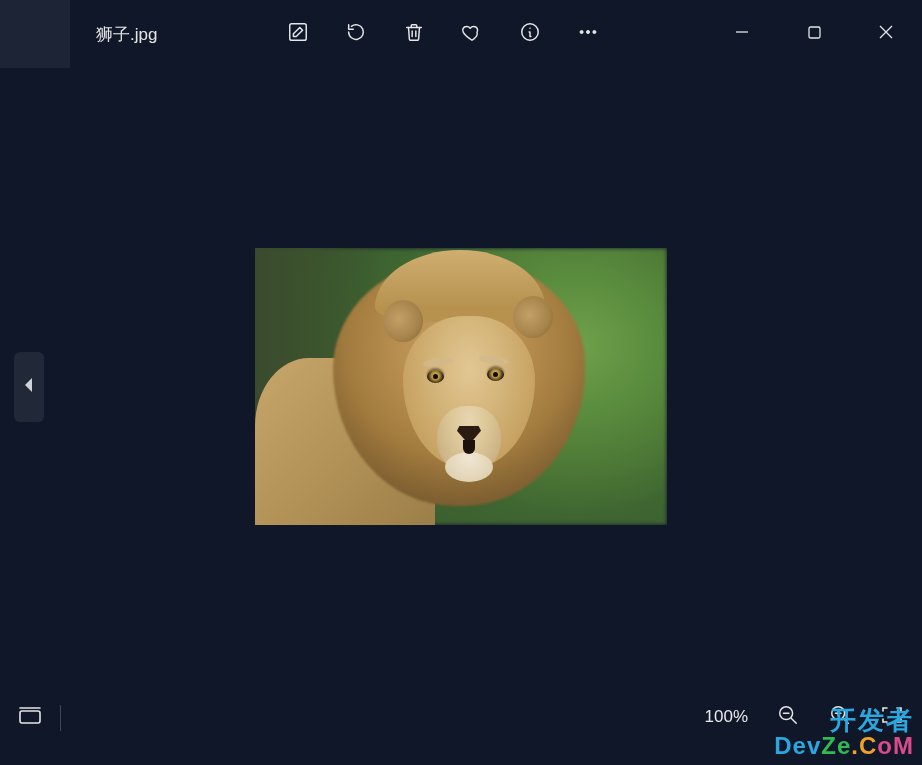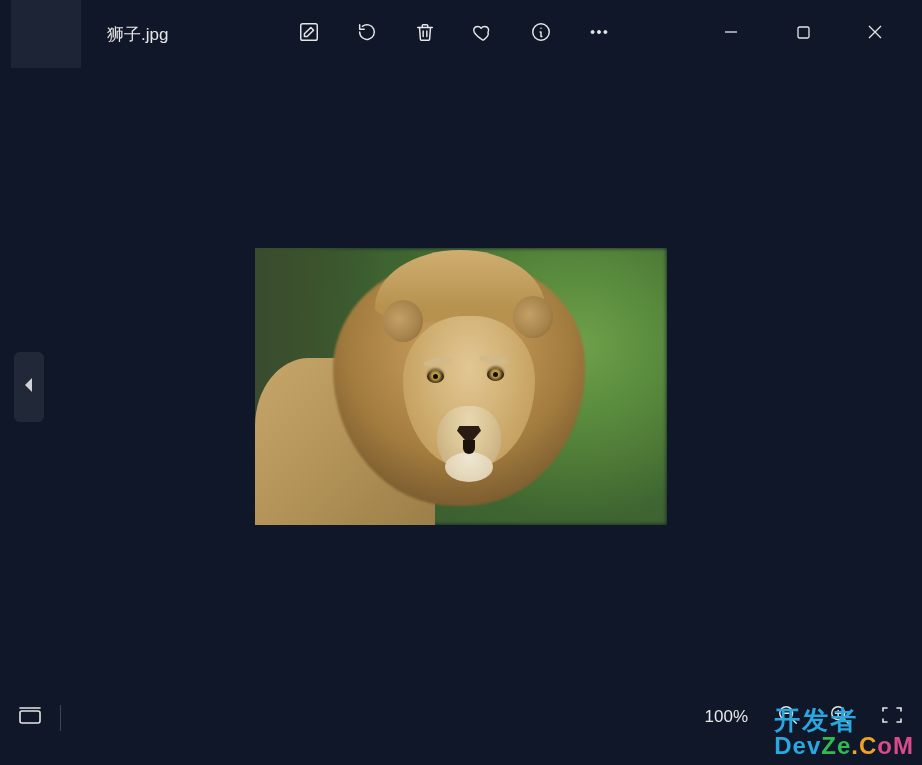--- a/index.html
+++ b/index.html
@@ -16,21 +16,21 @@
       color: #ffffff;
       overflow: hidden;
       position: relative;
     }
     
     
     .titlebar {
       height: 68px;
       display: flex;
       align-items: center;
-      padding: 11px;
+      padding: 0;
     }
     .app-icon-box {
       width: 70px;
       height: 68px;
       display: flex;
       align-items: center;
       justify-content: center;
       background: rgba(255,255,255,0.06);
     }
     .filename {
@@ -231,21 +231,21 @@
       width:24px; height:24px;
       display:inline-flex; align-items:center; justify-content:center;
       cursor:pointer;
     }
 
     
     .watermark {
       position: absolute;
       right: 8px;
       bottom: 6px;
-      text-align: left;
+      text-align: right;
       pointer-events: none;
     }
     .wm-top {
       font-size: 26px;
       font-weight: 700;
       color: #2aa7df;
       letter-spacing: 2px;
       line-height: 1;
     }
     .wm-bottom {

